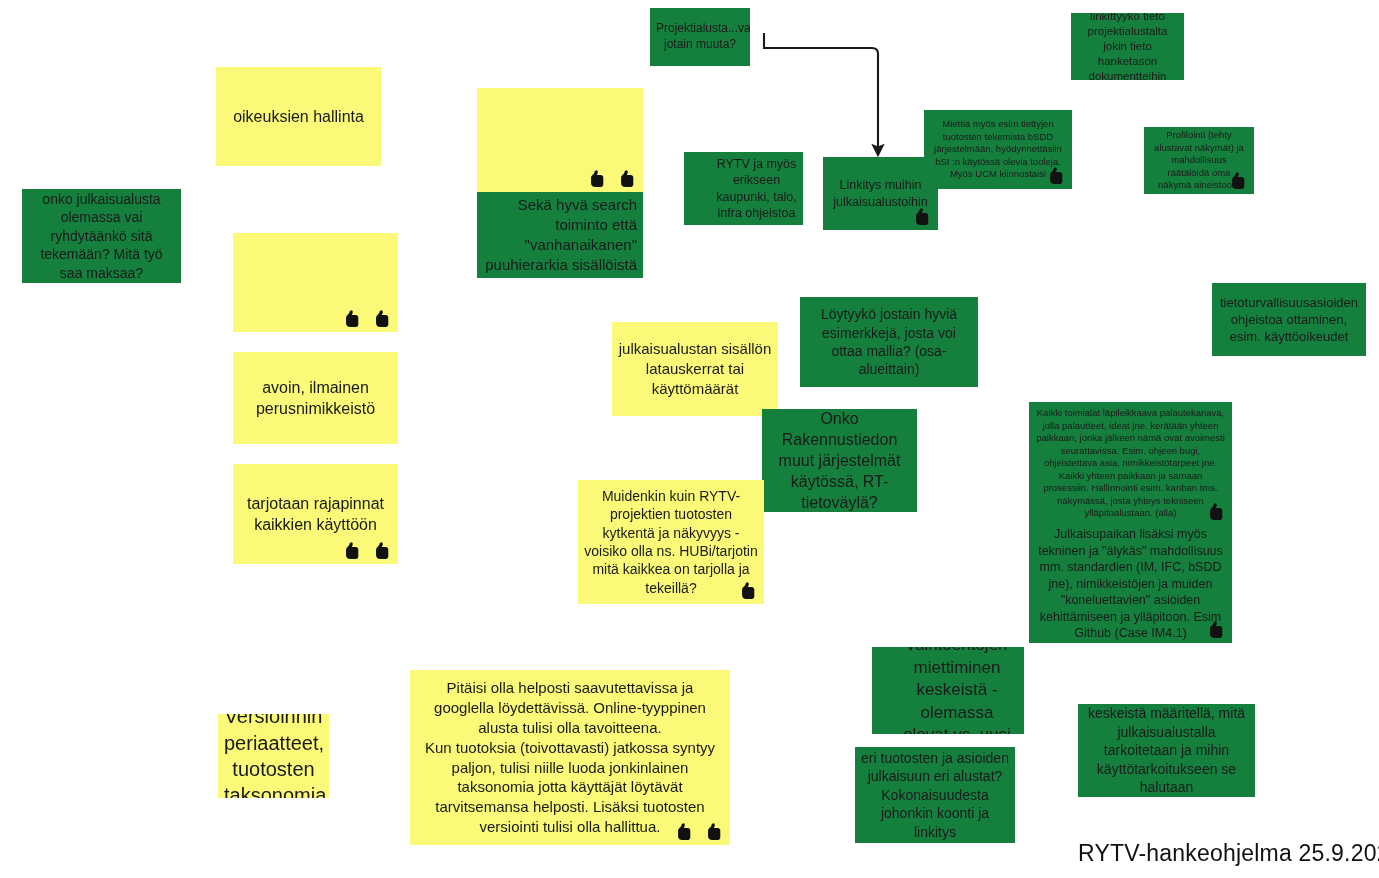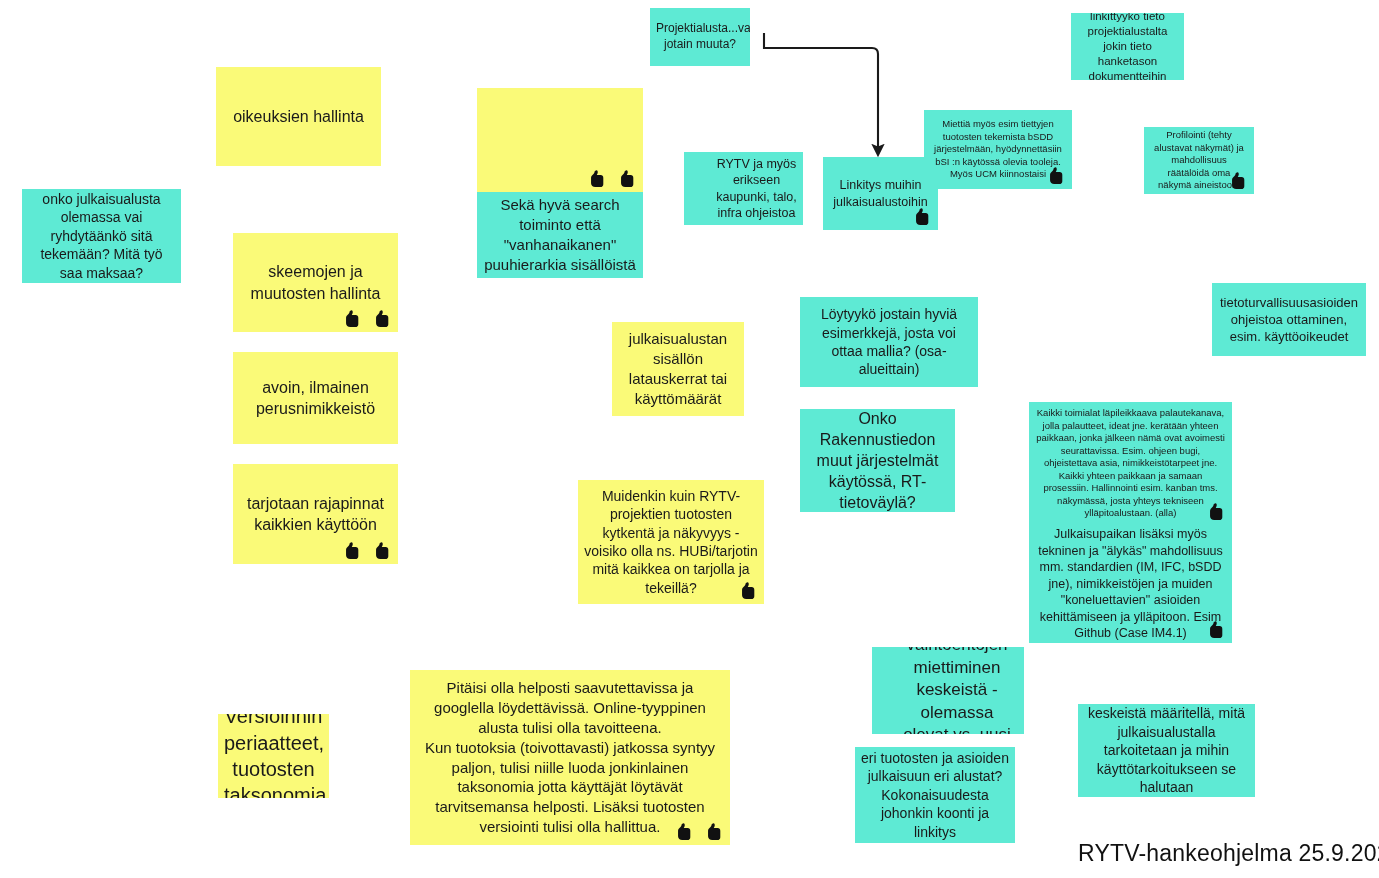--- a/index.html
+++ b/index.html
@@ -25,21 +25,21 @@
     align-items: center;
     justify-content: center;
     text-align: center;
     color: #1a1a1a;
     line-height: 1.32;
     padding: 4px 6px;
     white-space: pre-line;
     overflow: hidden;
   }
   .note.yellow { background: #fafa78; }
-  .note.orange { background: #5eead4; }
+  .note.orange { background: #15803d; }
   .note .note-text { width: 100%; display: block; }
 
   .thumb {
     position: absolute;
     width: 16px;
     height: 18px;
     pointer-events: none;
   }
   .thumb svg { display: block; width: 100%; height: 100%; }
 
@@ -69,53 +69,53 @@
       <marker id="arrowhead" markerWidth="7" markerHeight="7" refX="3" refY="3.2" orient="auto" markerUnits="strokeWidth">
         <path d="M0,0 L6.5,3.2 L0,6.4 L1.3,3.2 Z" fill="#1a1a1a"></path>
       </marker>
     </defs>
     <path d="M764,33 L764,48 L872,48 Q878,48 878,54 L878,150" fill="none" stroke="#1a1a1a" stroke-width="2.1" marker-end="url(#arrowhead)"></path>
   </svg>
 
   <div id="notes-layer">
       <div class="note orange" style="left: 22px; top: 189px; width: 159px; height: 94px; font-size: 14px;"><span class="note-text">onko julkaisualusta olemassa vai ryhdytäänkö sitä tekemään? Mitä työ saa maksaa?</span></div>
       <div class="note yellow" style="left: 216px; top: 67px; width: 165px; height: 99px; font-size: 16px;"><span class="note-text">oikeuksien hallinta</span></div>
-      <div class="note yellow" style="left: 233px; top: 233px; width: 165px; height: 99px; font-size: 16px;"><span class="note-text">skeemojen ja muutosten hallinta</span><span class="thumb" style="right: 38px; bottom: 4px;"><svg viewBox="0 0 16 18" xmlns="http://www.w3.org/2000/svg">
+      <div class="note yellow" style="left: 233px; top: 233px; width: 165px; height: 99px; font-size: 16px;"><span class="thumb" style="right: 38px; bottom: 4px;"><svg viewBox="0 0 16 18" xmlns="http://www.w3.org/2000/svg">
             <path fill="#111111" d="M6.1 1.0c0.9-1.0 2.3-0.9 2.6 0.4 0.25 1.05-0.2 2.2-0.75 3.1 -0.2 0.35-0.05 0.6 0.35 0.6h3.4c1.55 0 2.6 1.15 2.6 2.7v6.4c0 1.7-1.2 2.9-2.85 2.9H6.2c-2.3 0-4.15-1.6-4.15-3.9V8.3c0-1.6 0.55-2.55 1.7-3.45C4.9 3.9 5.5 2.6 5.55 1.8c0.02-0.3 0.3-0.6 0.55-0.8z"></path>
           </svg></span><span class="thumb" style="right: 8px; bottom: 4px;"><svg viewBox="0 0 16 18" xmlns="http://www.w3.org/2000/svg">
             <path fill="#111111" d="M6.1 1.0c0.9-1.0 2.3-0.9 2.6 0.4 0.25 1.05-0.2 2.2-0.75 3.1 -0.2 0.35-0.05 0.6 0.35 0.6h3.4c1.55 0 2.6 1.15 2.6 2.7v6.4c0 1.7-1.2 2.9-2.85 2.9H6.2c-2.3 0-4.15-1.6-4.15-3.9V8.3c0-1.6 0.55-2.55 1.7-3.45C4.9 3.9 5.5 2.6 5.55 1.8c0.02-0.3 0.3-0.6 0.55-0.8z"></path>
           </svg></span></div>
       <div class="note yellow" style="left: 233px; top: 352px; width: 165px; height: 92px; font-size: 16px;"><span class="note-text">avoin, ilmainen perusnimikkeistö</span></div>
       <div class="note yellow" style="left: 233px; top: 464px; width: 165px; height: 100px; font-size: 16px;"><span class="note-text">tarjotaan rajapinnat kaikkien käyttöön</span><span class="thumb" style="right: 38px; bottom: 4px;"><svg viewBox="0 0 16 18" xmlns="http://www.w3.org/2000/svg">
             <path fill="#111111" d="M6.1 1.0c0.9-1.0 2.3-0.9 2.6 0.4 0.25 1.05-0.2 2.2-0.75 3.1 -0.2 0.35-0.05 0.6 0.35 0.6h3.4c1.55 0 2.6 1.15 2.6 2.7v6.4c0 1.7-1.2 2.9-2.85 2.9H6.2c-2.3 0-4.15-1.6-4.15-3.9V8.3c0-1.6 0.55-2.55 1.7-3.45C4.9 3.9 5.5 2.6 5.55 1.8c0.02-0.3 0.3-0.6 0.55-0.8z"></path>
           </svg></span><span class="thumb" style="right: 8px; bottom: 4px;"><svg viewBox="0 0 16 18" xmlns="http://www.w3.org/2000/svg">
             <path fill="#111111" d="M6.1 1.0c0.9-1.0 2.3-0.9 2.6 0.4 0.25 1.05-0.2 2.2-0.75 3.1 -0.2 0.35-0.05 0.6 0.35 0.6h3.4c1.55 0 2.6 1.15 2.6 2.7v6.4c0 1.7-1.2 2.9-2.85 2.9H6.2c-2.3 0-4.15-1.6-4.15-3.9V8.3c0-1.6 0.55-2.55 1.7-3.45C4.9 3.9 5.5 2.6 5.55 1.8c0.02-0.3 0.3-0.6 0.55-0.8z"></path>
           </svg></span></div>
       <div class="note yellow" style="left: 218px; top: 714px; width: 111px; height: 84px; font-size: 20px;"><span class="note-text">Versioinnin periaatteet, tuotosten taksonomia</span></div>
       <div class="note yellow" style="left: 477px; top: 88px; width: 166px; height: 104px; font-size: 16px;"><span class="thumb" style="right: 38px; bottom: 4px;"><svg viewBox="0 0 16 18" xmlns="http://www.w3.org/2000/svg">
             <path fill="#111111" d="M6.1 1.0c0.9-1.0 2.3-0.9 2.6 0.4 0.25 1.05-0.2 2.2-0.75 3.1 -0.2 0.35-0.05 0.6 0.35 0.6h3.4c1.55 0 2.6 1.15 2.6 2.7v6.4c0 1.7-1.2 2.9-2.85 2.9H6.2c-2.3 0-4.15-1.6-4.15-3.9V8.3c0-1.6 0.55-2.55 1.7-3.45C4.9 3.9 5.5 2.6 5.55 1.8c0.02-0.3 0.3-0.6 0.55-0.8z"></path>
           </svg></span><span class="thumb" style="right: 8px; bottom: 4px;"><svg viewBox="0 0 16 18" xmlns="http://www.w3.org/2000/svg">
             <path fill="#111111" d="M6.1 1.0c0.9-1.0 2.3-0.9 2.6 0.4 0.25 1.05-0.2 2.2-0.75 3.1 -0.2 0.35-0.05 0.6 0.35 0.6h3.4c1.55 0 2.6 1.15 2.6 2.7v6.4c0 1.7-1.2 2.9-2.85 2.9H6.2c-2.3 0-4.15-1.6-4.15-3.9V8.3c0-1.6 0.55-2.55 1.7-3.45C4.9 3.9 5.5 2.6 5.55 1.8c0.02-0.3 0.3-0.6 0.55-0.8z"></path>
           </svg></span></div>
-      <div class="note orange" style="left: 477px; top: 192px; width: 166px; height: 86px; font-size: 15px;"><span class="note-text">Sekä hyvä search toiminto että "vanhanaikanen" puuhierarkia sisällöistä</span></div>
+      <div class="note orange" style="left: 477px; top: 192px; width: 166px; height: 86px; font-size: 15px; text-align: right;"><span class="note-text">Sekä hyvä search toiminto että "vanhanaikanen" puuhierarkia sisällöistä</span></div>
       <div class="note orange" style="left: 650px; top: 8px; width: 100px; height: 58px; font-size: 12px;"><span class="note-text">Projektialusta...vai jotain muuta?</span></div>
       <div class="note orange" style="left: 684px; top: 152px; width: 119px; height: 73px; font-size: 12.5px; padding-left: 32px;"><span class="note-text">RYTV ja myös erikseen kaupunki, talo, infra ohjeistoa</span></div>
       <div class="note orange" style="left: 823px; top: 157px; width: 115px; height: 73px; font-size: 12.5px;"><span class="note-text">Linkitys muihin julkaisualustoihin</span><span class="thumb" style="right: 8px; bottom: 4px;"><svg viewBox="0 0 16 18" xmlns="http://www.w3.org/2000/svg">
             <path fill="#111111" d="M6.1 1.0c0.9-1.0 2.3-0.9 2.6 0.4 0.25 1.05-0.2 2.2-0.75 3.1 -0.2 0.35-0.05 0.6 0.35 0.6h3.4c1.55 0 2.6 1.15 2.6 2.7v6.4c0 1.7-1.2 2.9-2.85 2.9H6.2c-2.3 0-4.15-1.6-4.15-3.9V8.3c0-1.6 0.55-2.55 1.7-3.45C4.9 3.9 5.5 2.6 5.55 1.8c0.02-0.3 0.3-0.6 0.55-0.8z"></path>
           </svg></span></div>
       <div class="note orange" style="left: 924px; top: 110px; width: 148px; height: 79px; font-size: 9.5px;"><span class="note-text">Miettiä myös esim tiettyjen tuotosten tekemista bSDD järjestelmään, hyödynnettäsiin bSI :n käytössä olevia tooleja. Myös UCM kiinnostaisi</span><span class="thumb" style="right: 8px; bottom: 4px;"><svg viewBox="0 0 16 18" xmlns="http://www.w3.org/2000/svg">
             <path fill="#111111" d="M6.1 1.0c0.9-1.0 2.3-0.9 2.6 0.4 0.25 1.05-0.2 2.2-0.75 3.1 -0.2 0.35-0.05 0.6 0.35 0.6h3.4c1.55 0 2.6 1.15 2.6 2.7v6.4c0 1.7-1.2 2.9-2.85 2.9H6.2c-2.3 0-4.15-1.6-4.15-3.9V8.3c0-1.6 0.55-2.55 1.7-3.45C4.9 3.9 5.5 2.6 5.55 1.8c0.02-0.3 0.3-0.6 0.55-0.8z"></path>
           </svg></span></div>
       <div class="note orange" style="left: 1071px; top: 13px; width: 113px; height: 67px; font-size: 11.5px;"><span class="note-text">linkittyykö tieto projektialustalta jokin tieto hanketason dokumentteihin</span></div>
       <div class="note orange" style="left: 1144px; top: 127px; width: 110px; height: 67px; font-size: 9.5px;"><span class="note-text">Profilointi (tehty alustavat näkymät) ja mahdollisuus räätälöidä oma näkymä aineistoon.</span><span class="thumb" style="right: 8px; bottom: 4px;"><svg viewBox="0 0 16 18" xmlns="http://www.w3.org/2000/svg">
             <path fill="#111111" d="M6.1 1.0c0.9-1.0 2.3-0.9 2.6 0.4 0.25 1.05-0.2 2.2-0.75 3.1 -0.2 0.35-0.05 0.6 0.35 0.6h3.4c1.55 0 2.6 1.15 2.6 2.7v6.4c0 1.7-1.2 2.9-2.85 2.9H6.2c-2.3 0-4.15-1.6-4.15-3.9V8.3c0-1.6 0.55-2.55 1.7-3.45C4.9 3.9 5.5 2.6 5.55 1.8c0.02-0.3 0.3-0.6 0.55-0.8z"></path>
           </svg></span></div>
-      <div class="note yellow" style="left: 612px; top: 322px; width: 132px; height: 94px; font-size: 15px;"><span class="note-text">julkaisualustan sisällön latauskerrat tai käyttömäärät</span></div>
+      <div class="note yellow" style="left: 612px; top: 322px; width: 166px; height: 94px; font-size: 15px;"><span class="note-text">julkaisualustan sisällön latauskerrat tai käyttömäärät</span></div>
       <div class="note orange" style="left: 800px; top: 297px; width: 178px; height: 90px; font-size: 14px;"><span class="note-text">Löytyykö jostain hyviä esimerkkejä, josta voi ottaa mallia? (osa-alueittain)</span></div>
-      <div class="note orange" style="left: 800px; top: 409px; width: 155px; height: 103px; font-size: 16px;"><span class="note-text">Onko Rakennustiedon muut järjestelmät käytössä, RT-tietoväylä?</span></div>
+      <div class="note orange" style="left: 762px; top: 409px; width: 155px; height: 103px; font-size: 16px;"><span class="note-text">Onko Rakennustiedon muut järjestelmät käytössä, RT-tietoväylä?</span></div>
       <div class="note yellow" style="left: 578px; top: 480px; width: 186px; height: 124px; font-size: 14px;"><span class="note-text">Muidenkin kuin RYTV-projektien tuotosten kytkentä ja näkyvyys - voisiko olla ns. HUBi/tarjotin mitä kaikkea on tarjolla ja tekeillä?</span><span class="thumb" style="right: 8px; bottom: 4px;"><svg viewBox="0 0 16 18" xmlns="http://www.w3.org/2000/svg">
             <path fill="#111111" d="M6.1 1.0c0.9-1.0 2.3-0.9 2.6 0.4 0.25 1.05-0.2 2.2-0.75 3.1 -0.2 0.35-0.05 0.6 0.35 0.6h3.4c1.55 0 2.6 1.15 2.6 2.7v6.4c0 1.7-1.2 2.9-2.85 2.9H6.2c-2.3 0-4.15-1.6-4.15-3.9V8.3c0-1.6 0.55-2.55 1.7-3.45C4.9 3.9 5.5 2.6 5.55 1.8c0.02-0.3 0.3-0.6 0.55-0.8z"></path>
           </svg></span></div>
       <div class="note orange" style="left: 1212px; top: 283px; width: 154px; height: 73px; font-size: 13px;"><span class="note-text">tietoturvallisuusasioiden ohjeistoa ottaminen, esim. käyttöoikeudet</span></div>
       <div class="note orange" style="left: 1029px; top: 402px; width: 203px; height: 123px; font-size: 9.5px;"><span class="note-text">Kaikki toimialat läpileikkaava palautekanava, jolla palautteet, ideat jne. kerätään yhteen paikkaan, jonka jälkeen nämä ovat avoimesti seurattavissa. Esim. ohjeen bugi, ohjeistettava asia, nimikkeistötarpeet jne. Kaikki yhteen paikkaan ja samaan prosessiin. Hallinnointi esim. kanban tms. näkymässä, josta yhteys tekniseen ylläpitoalustaan. (alla)</span><span class="thumb" style="right: 8px; bottom: 4px;"><svg viewBox="0 0 16 18" xmlns="http://www.w3.org/2000/svg">
             <path fill="#111111" d="M6.1 1.0c0.9-1.0 2.3-0.9 2.6 0.4 0.25 1.05-0.2 2.2-0.75 3.1 -0.2 0.35-0.05 0.6 0.35 0.6h3.4c1.55 0 2.6 1.15 2.6 2.7v6.4c0 1.7-1.2 2.9-2.85 2.9H6.2c-2.3 0-4.15-1.6-4.15-3.9V8.3c0-1.6 0.55-2.55 1.7-3.45C4.9 3.9 5.5 2.6 5.55 1.8c0.02-0.3 0.3-0.6 0.55-0.8z"></path>
           </svg></span></div>
       <div class="note orange" style="left: 1029px; top: 525px; width: 203px; height: 118px; font-size: 12.5px;"><span class="note-text">Julkaisupaikan lisäksi myös tekninen ja "älykäs" mahdollisuus mm. standardien (IM, IFC, bSDD jne), nimikkeistöjen ja muiden "koneluettavien" asioiden kehittämiseen ja ylläpitoon. Esim Github (Case IM4.1)</span><span class="thumb" style="right: 8px; bottom: 4px;"><svg viewBox="0 0 16 18" xmlns="http://www.w3.org/2000/svg">
             <path fill="#111111" d="M6.1 1.0c0.9-1.0 2.3-0.9 2.6 0.4 0.25 1.05-0.2 2.2-0.75 3.1 -0.2 0.35-0.05 0.6 0.35 0.6h3.4c1.55 0 2.6 1.15 2.6 2.7v6.4c0 1.7-1.2 2.9-2.85 2.9H6.2c-2.3 0-4.15-1.6-4.15-3.9V8.3c0-1.6 0.55-2.55 1.7-3.45C4.9 3.9 5.5 2.6 5.55 1.8c0.02-0.3 0.3-0.6 0.55-0.8z"></path>
           </svg></span></div>

